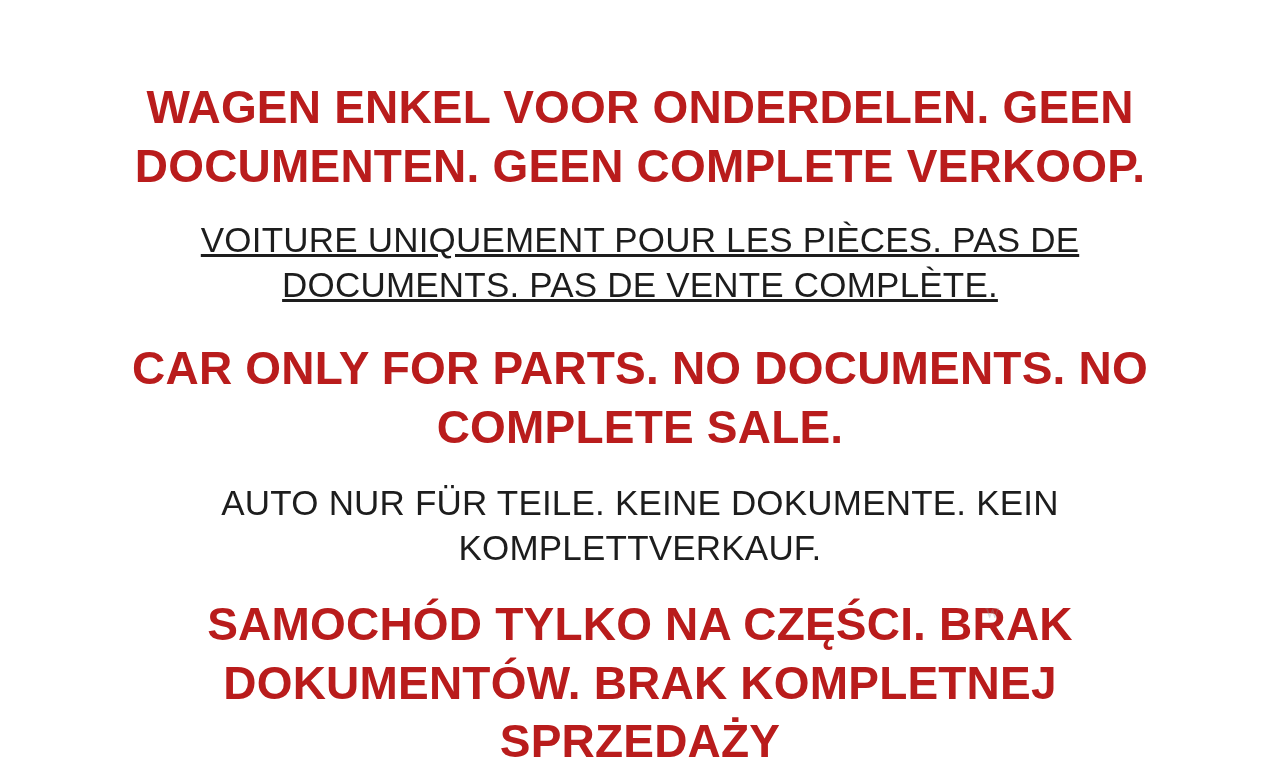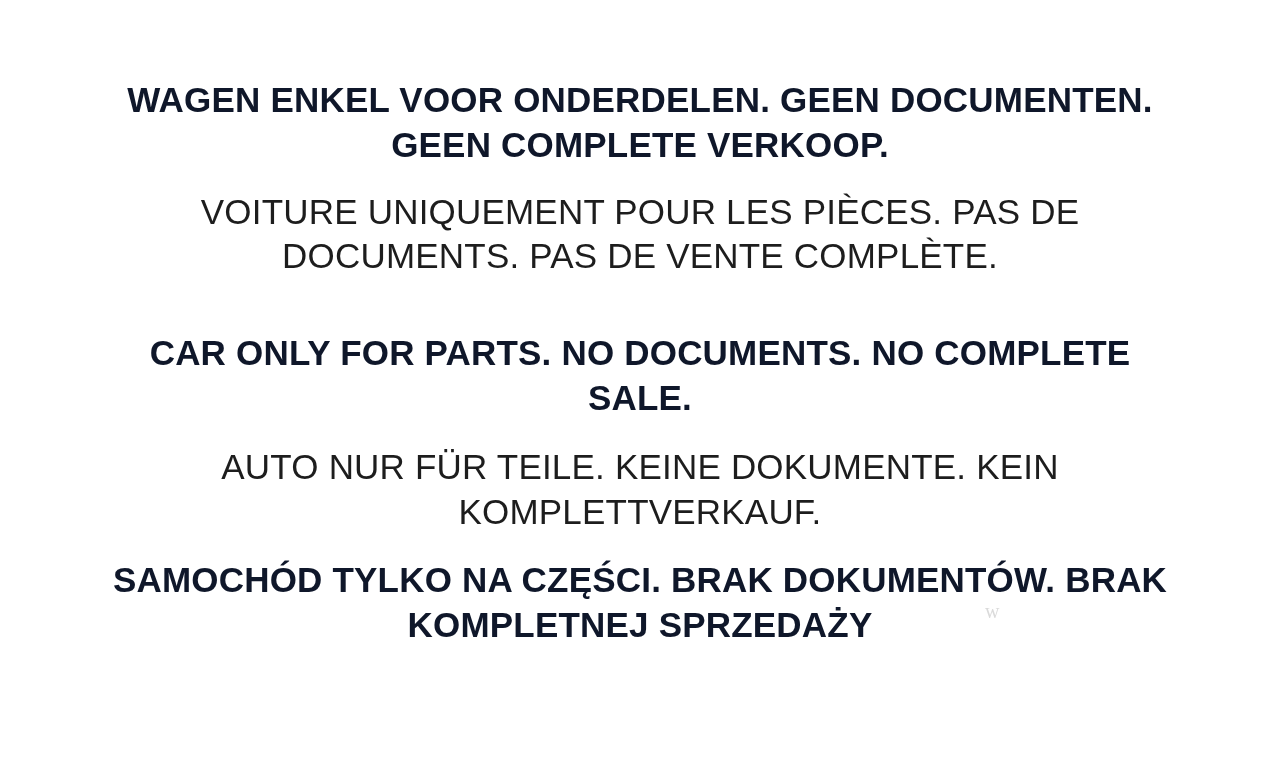--- a/index.html
+++ b/index.html
@@ -25,31 +25,31 @@
     justify-content: flex-start;
   }
   .line {
     width: 100%;
     text-align: center;
     line-height: 1.28;
     letter-spacing: 0.2px;
   }
   .line.bold {
     font-weight: 700;
-    font-size: 35px;
-    color: #0f172a;
+    font-size: 46px;
+    color: #b91c1c;
   }
   .line.regular {
     font-weight: 400;
     font-size: 35px;
     color: #1d1d1d;
   }
   .line-nl { margin-bottom: 22px; }
-  .line-fr { margin-bottom: 24px; }
-  .line-en { margin-bottom: 24px; margin-top: 28px; }
+  .line-fr { margin-bottom: 32px; text-decoration: underline; }
+  .line-en { margin-bottom: 24px; }
   .line-de { margin-bottom: 24px; }
   .line-pl { margin-bottom: 14px; }
 
   .watermark {
     position: absolute;
     left: 985px;
     top: 600px;
     font-size: 20px;
     color: rgba(150,150,150,0.35);
     font-family: "Liberation Serif", serif;

